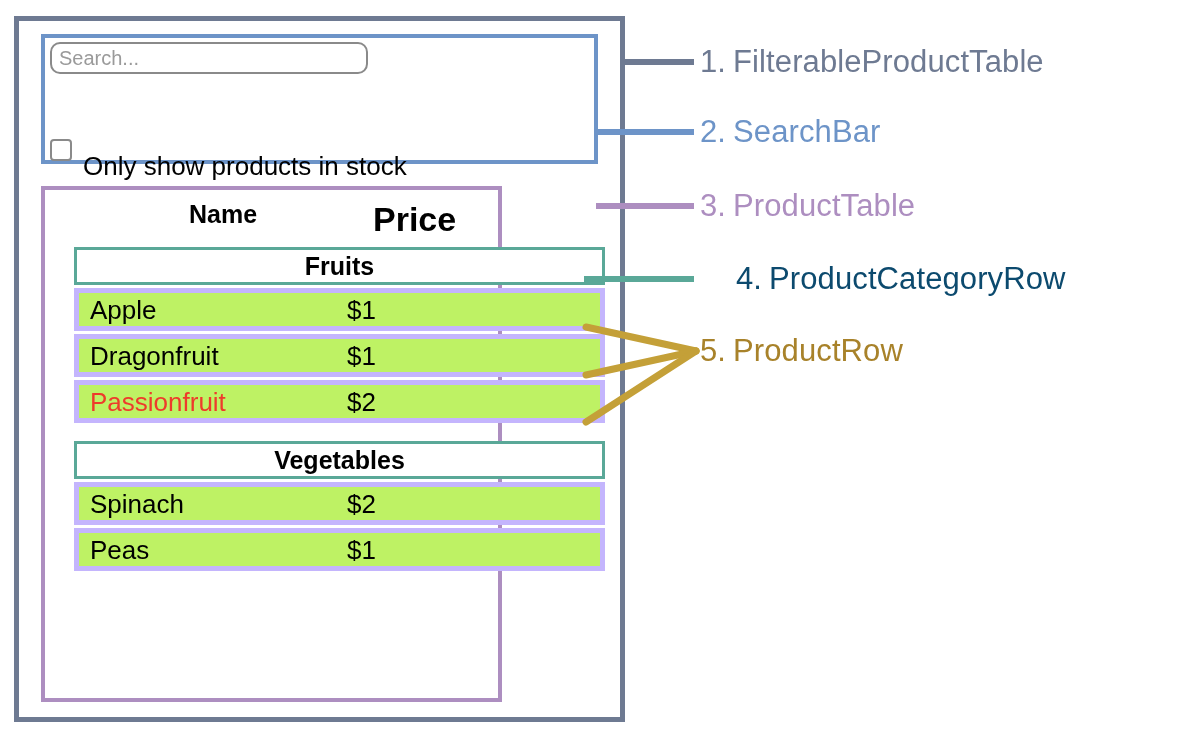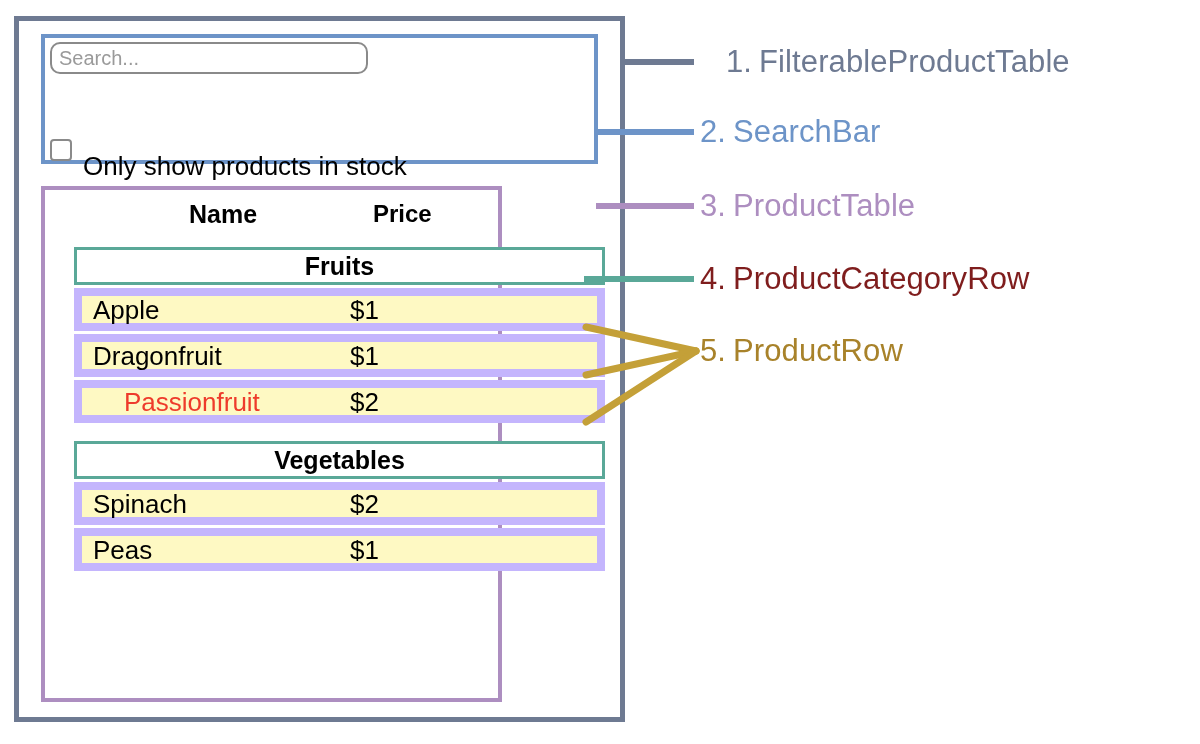--- a/index.html
+++ b/index.html
@@ -130,21 +130,21 @@
     top: 0;
     font-size: 25px;
     font-weight: bold;
     color: #000;
     font-family: "Liberation Sans", sans-serif;
   }
   .th-price {
     position: absolute;
     left: 328px;
     top: 0;
-    font-size: 24px;
+    font-size: 34px;
     font-weight: bold;
     color: #000;
     font-family: "Liberation Sans", sans-serif;
   }
 
   .rows-wrap {
     position: absolute;
     left: 10px;
     top: 57px;
     width: 531px;
@@ -164,38 +164,38 @@
   .cat-row .cat-label {
     font-size: 25px;
     font-weight: bold;
     color: #000;
     font-family: "Liberation Sans", sans-serif;
     line-height: 25px;
   }
 
   .prod-row {
     height: 43px;
-    border: 8px solid #c4b5fd;
-    box-sizing: border-box;
-    background: #fef9c3;
+    border: 5px solid #c4b5fd;
+    box-sizing: border-box;
+    background: #bef264;
     position: relative;
     margin-bottom: 3px;
   }
   .prod-row .pname {
     position: absolute;
     left: 11px;
     top: 50%;
     transform: translateY(-50%);
     font-size: 26px;
     color: #000;
     font-family: "Liberation Sans", sans-serif;
     line-height: 26px;
     white-space: nowrap;
   }
-  .prod-row .pname.oos { color: #ee3b2b; margin-left: 31px; }
+  .prod-row .pname.oos { color: #ee3b2b; }
   .prod-row .pprice {
     position: absolute;
     left: 268px;
     top: 50%;
     transform: translateY(-50%);
     font-size: 26px;
     color: #000;
     font-family: "Liberation Sans", sans-serif;
     line-height: 26px;
   }
@@ -283,33 +283,33 @@
 
 
       <div class="prod-row">
         <span class="pname">Peas</span>
         <span class="pprice">$1</span>
       </div>
 
     </div>
   </div>
 
-  <div class="annot" style="left:700px; top:44px; color:#6e7a92;margin-left:26px;">
+  <div class="annot" style="left:700px; top:44px; color:#6e7a92;">
     <span class="num">1.</span><span>FilterableProductTable</span>
   </div>
 
   <div class="annot" style="left:700px; top:114px; color:#6d94c8;">
     <span class="num">2.</span><span>SearchBar</span>
   </div>
 
   <div class="annot" style="left:700px; top:188px; color:#ad8ec0;">
     <span class="num">3.</span><span>ProductTable</span>
   </div>
 
-  <div class="annot" style="left:700px; top:261px; color:#7f1d1d;">
+  <div class="annot" style="left:736px; top:261px; color:#0c4a6e;">
     <span class="num">4.</span><span>ProductCategoryRow</span>
   </div>
 
   <div class="annot" style="left:700px; top:333px; color:#a8822a;">
     <span class="num">5.</span><span>ProductRow</span>
   </div>
 
 </div>
 
 </body></html>

